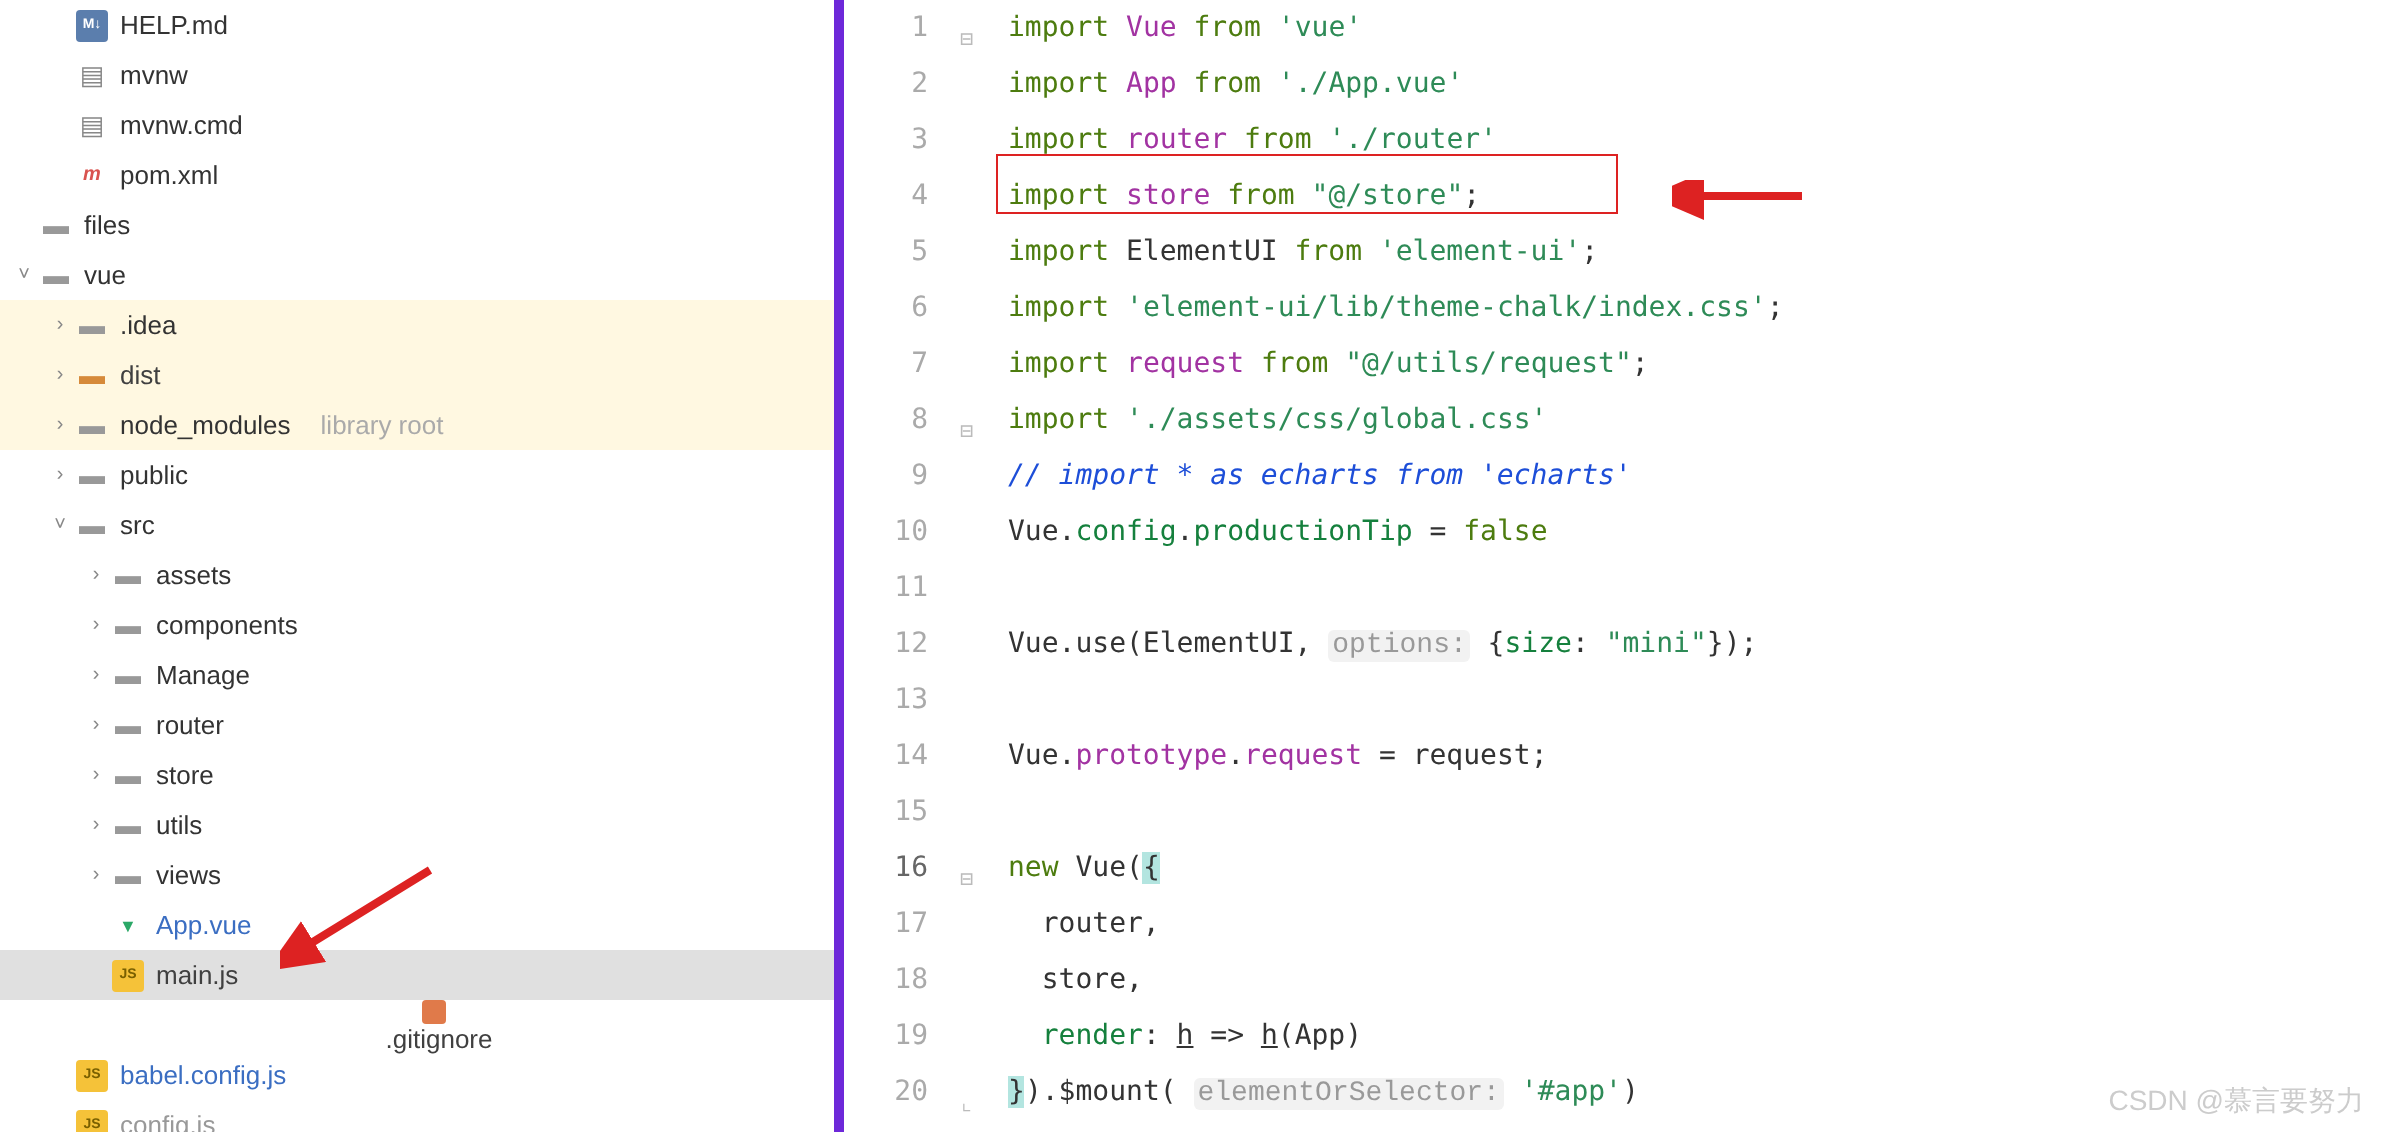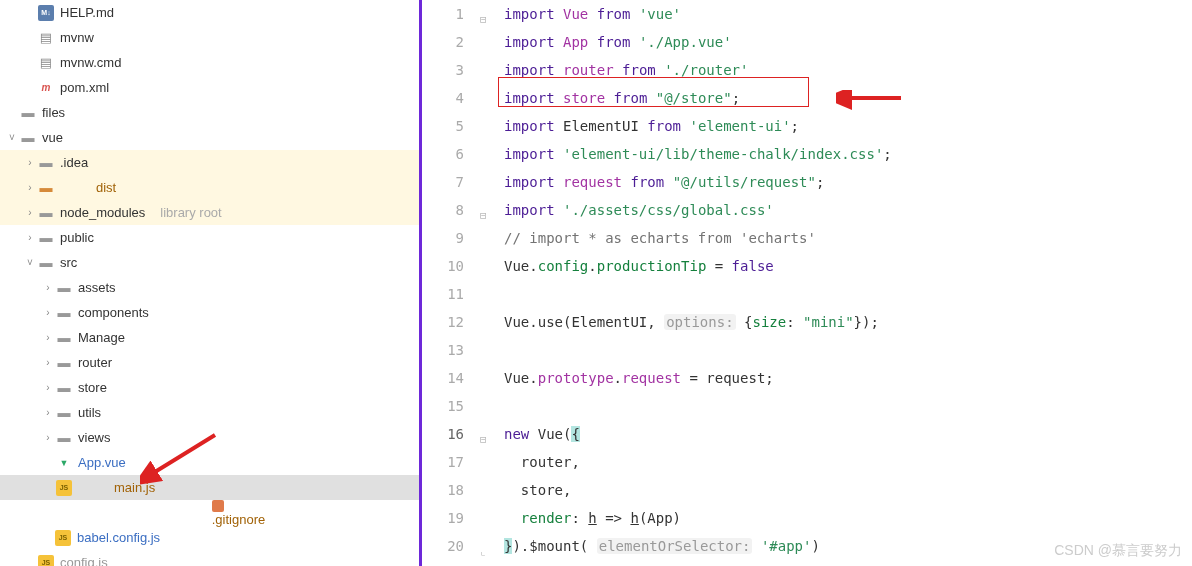--- a/index.html
+++ b/index.html
@@ -1,51 +1,51 @@
 <!DOCTYPE html>
 <html><head>
 <meta charset="utf-8">
 <style>
 * { margin: 0; padding: 0; box-sizing: border-box; }
 body { font-family: "Segoe UI", Arial, sans-serif; font-size: 13px; background: #fff; color: #333; overflow: hidden; }
 .app { display: flex; width: 1192px; height: 566px; }
-.sidebar { width: 422px; background: #fff; overflow-y: auto; border-right: 3px solid #6d28d9; }
+.sidebar { width: 422px; background: #fff; overflow-y: auto; border-right: 5px solid #6d28d9; }
 .tree-item { display: flex; align-items: center; height: 25px; cursor: pointer; white-space: nowrap; }
 .tree-item.selected { background: #e0e0e0; text-align: center; }
 .tree-item.highlighted { background: #fff8e1; }
 .chevron { width: 16px; height: 16px; display: inline-flex; align-items: center; justify-content: center; color: #888; font-size: 10px; }
 .chevron.hidden { visibility: hidden; }
 .file-icon { width: 16px; height: 16px; margin-right: 6px; display: inline-flex; align-items: center; justify-content: center; }
 .icon-folder { color: #999; }
 .icon-folder-orange { color: #d68a3a; }
 .icon-md { background: #5b7ead; color: #fff; font-size: 7px; font-weight: bold; border-radius: 2px; padding: 1px; }
 .icon-file { color: #888; }
 .icon-m { color: #d9534f; font-weight: bold; font-size: 10px; font-style: italic; }
 .icon-vue { color: #2ba867; font-size: 9px; font-weight: bold; }
 .icon-js { background: #f5c239; color: #7a6000; font-size: 7px; font-weight: bold; border-radius: 2px; padding: 1px 2px; }
 .icon-git { background: #e07a4a; border-radius: 2px; width: 12px; height: 12px; }
 .label { color: #333; }
-.label.orange { color: #a16207; margin-left: 36px; }
+.label.orange { color: #404040; }
 .label.gray { color: #999; }
 .label.blue { color: #3b6ec2; }
 .muted { color: #aaa; margin-left: 15px; }
 .editor { flex: 1; display: flex; font-family: "Consolas","Menlo",monospace; font-size: 14px; line-height: 28px; position: relative; background: #fff; }
 .gutter { width: 58px; text-align: right; color: #aaa; padding-right: 16px; user-select: none; background: #fff; }
 .gutter .ln { height: 28px; }
 .gutter .ln.curr { color: #666; }
 .fold-col { width: 16px; position: relative; color: #bbb; }
 .fold-mark { position: absolute; left: 0; font-size: 11px; color: #bbb; }
 .code { flex: 1; position: relative; padding-left: 8px; }
 .code-line { height: 28px; white-space: pre; }
-.kw { color: #4c1d95; }
+.kw { color: #4d7c0f; }
 .def { color: #a233a2; }
 .str { color: #2e8b57; }
 .prop { color: #15803d; text-align: center; }
-.comment { color: #737373; }
-.hint { color: #999; background: #f2f2f2; padding: 0 2px; border-radius: 3px; font-style: normal; }
+.comment { color: #1d4ed8; font-style: italic; }
+.hint { color: #999; background: #f2f2f2; padding: 0 2px; border-radius: 3px; font-style: normal; font-family: Liberation Mono, monospace; }
 .brace { background: #b3e5e0; }
 .underlined { text-decoration: underline; }
 .highlight-box { position: absolute; border: 1px solid #d22; pointer-events: none; }
 .arrow-svg { position: absolute; pointer-events: none; }
 .watermark { position: absolute; right: 10px; bottom: 6px; color: #ccc; font-size: 14px; font-family: Arial; }
 </style>
 </head>
 <body>
 
 <div class="app">
@@ -151,21 +151,21 @@
         <span class="file-icon icon-js">JS</span>
         <span class="label orange">main.js</span>
       </div>
       <div class="tree-item " style="padding-left: 22px; flex-direction: column;">
         <span class="chevron hidden"></span>
         <span class="file-icon">
           <span class="icon-git"></span>
         </span>
         <span class="label orange">.gitignore</span>
       </div>
-      <div class="tree-item " style="padding-left: 39px;">
+      <div class="tree-item " style="padding-left: 22px;">
         <span class="chevron hidden"></span>
         <span class="file-icon icon-js">JS</span>
         <span class="label blue">babel.config.js</span>
       </div>
       <div class="tree-item " style="padding-left: 22px;">
         <span class="chevron hidden"></span>
         <span class="file-icon icon-js">JS</span>
         <span class="label gray">config.js</span>
       </div>
     </div>

